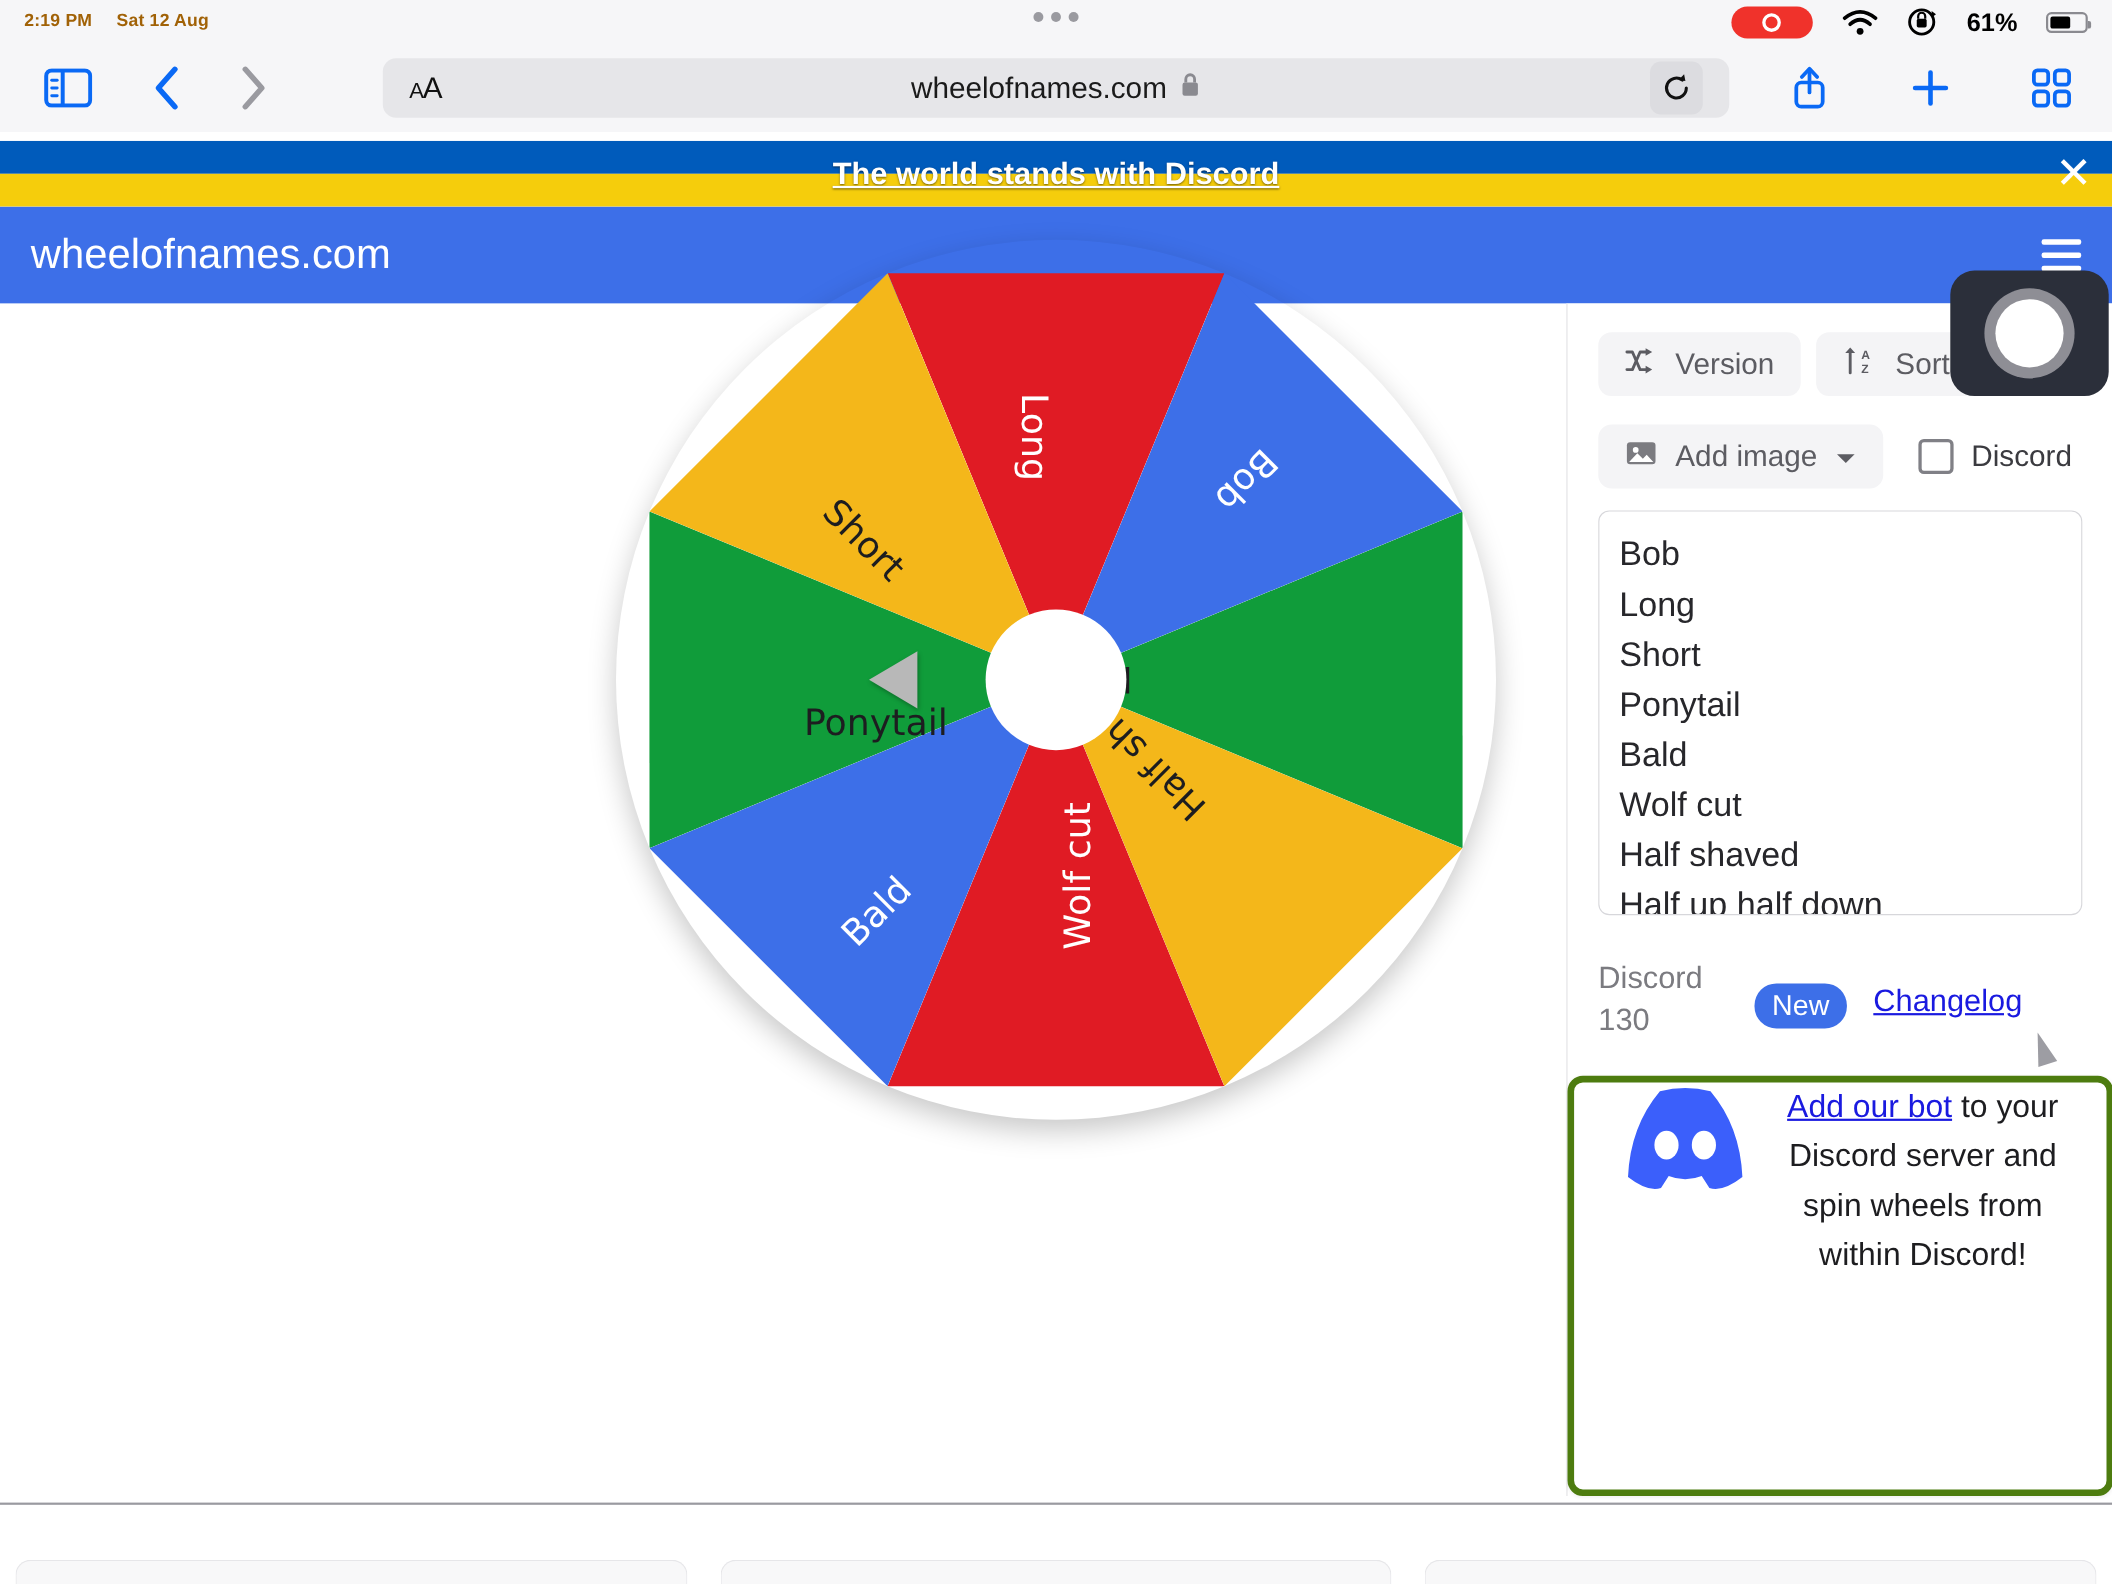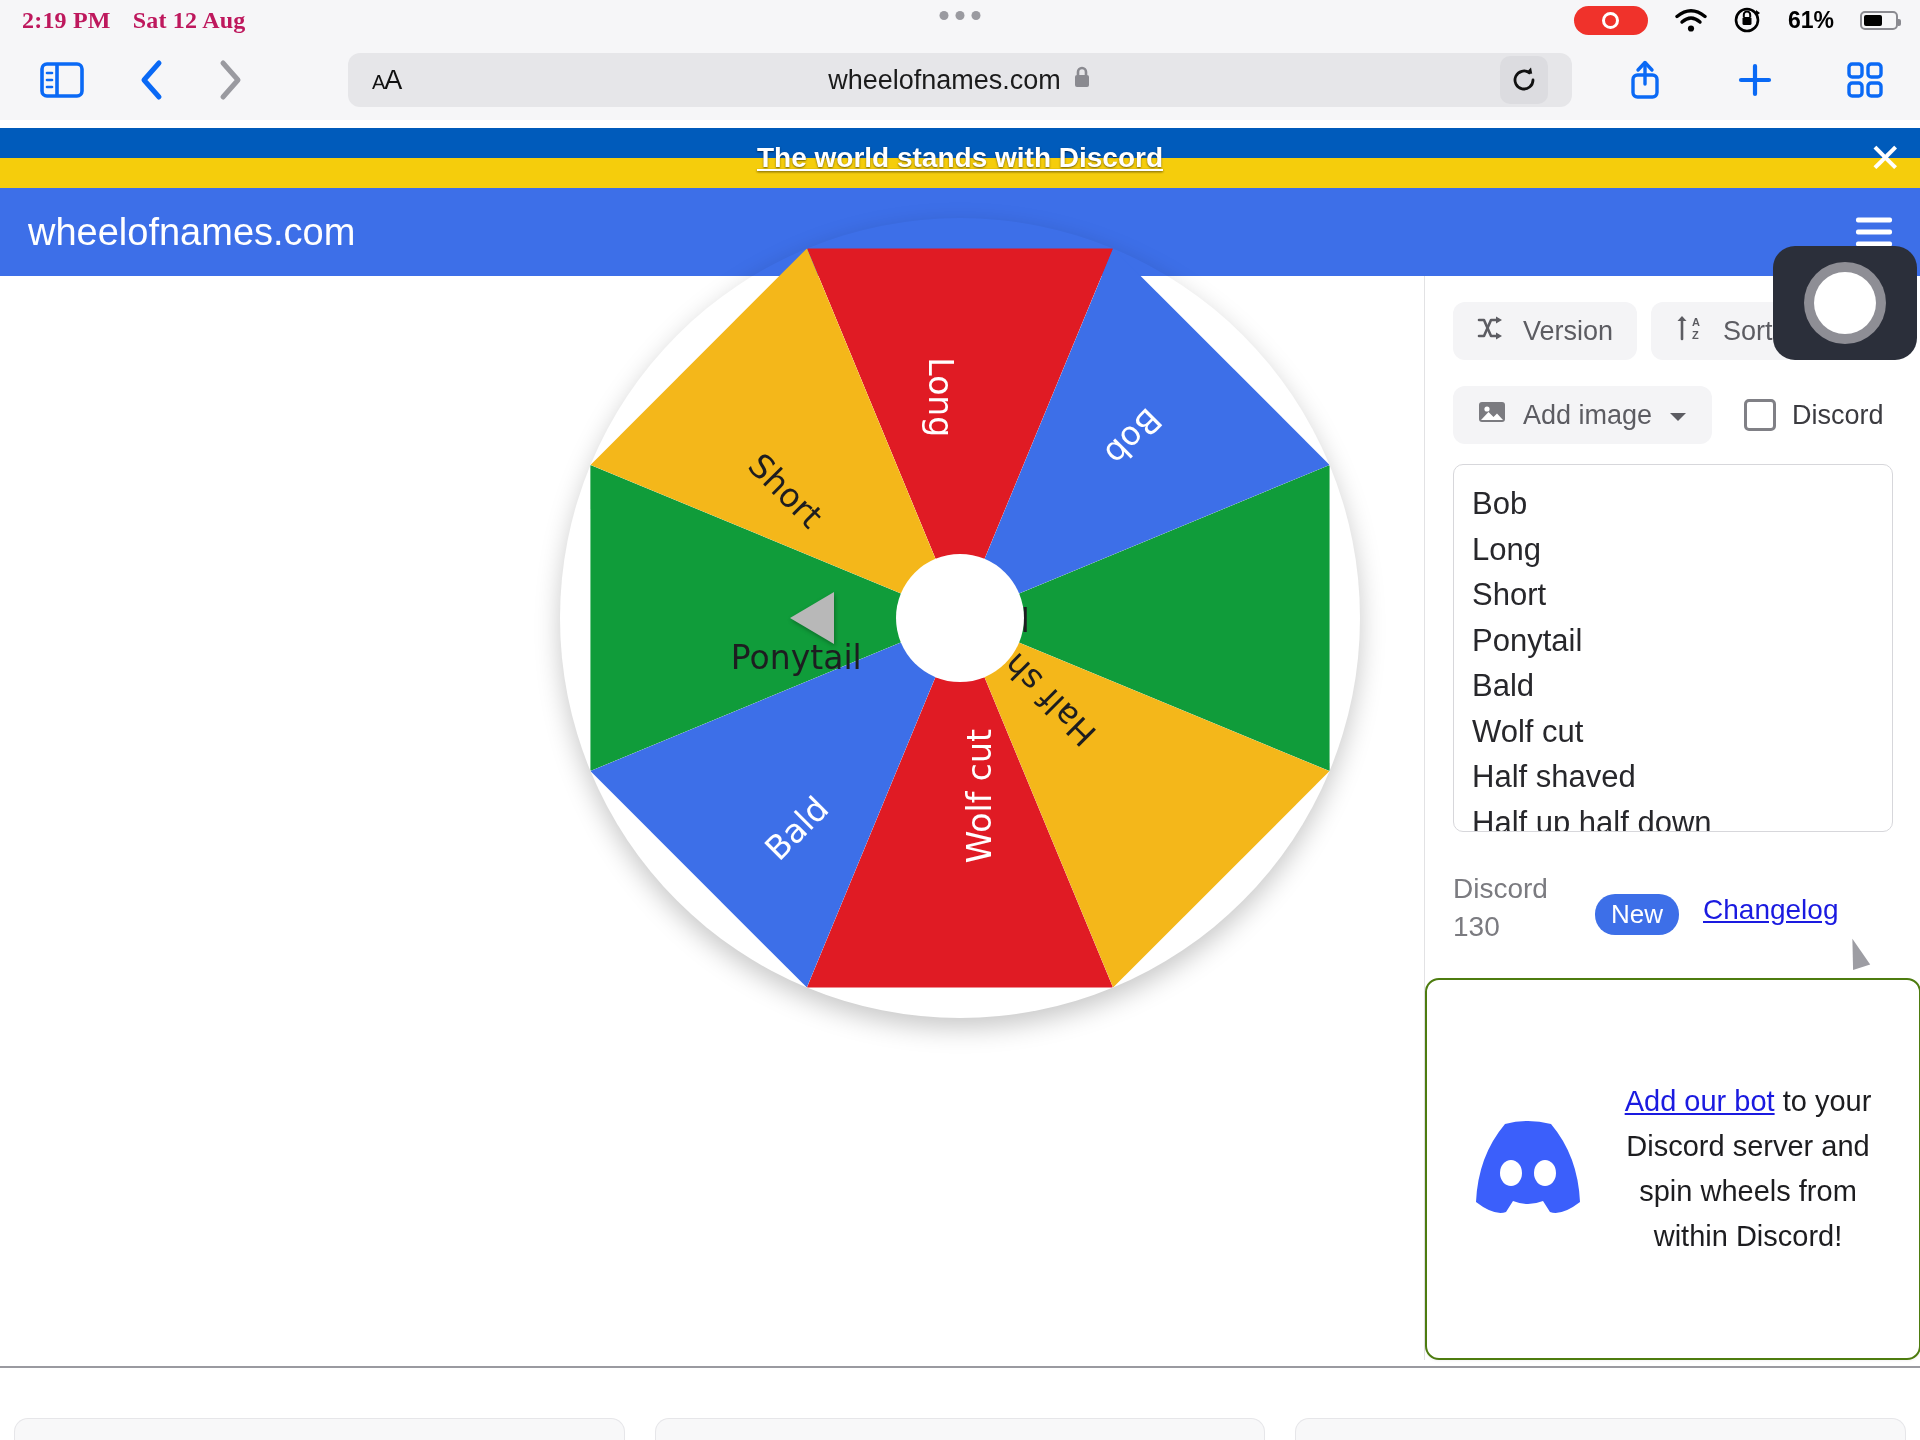--- a/index.html
+++ b/index.html
@@ -12,21 +12,21 @@
   #screen { position: relative; width: 1920px; height: 1440px; }
 
   
   .statusbar {
     position: absolute; top: 0; left: 0; width: 1920px; height: 40px;
     background: #f6f6f8;
     display: flex; align-items: center;
   }
   .sb-left { display: flex; align-items: center; gap: 22px; margin-left: 22px; }
   .sb-time, .sb-date {
-    font-size: 24px; font-weight: bold; color: #be185d; letter-spacing: .2px; font-family: Liberation Serif, serif;
+    font-size: 16px; font-weight: bold; color: #a16207; letter-spacing: .2px;
   }
   .sb-dots {
     position: absolute; left: 50%; top: 11px; transform: translateX(-50%);
     display: flex; gap: 7px;
   }
   .sb-dots i { width: 9px; height: 9px; border-radius: 50%; background: #9a9aa0; display: block; }
   .sb-right {
     position: absolute; right: 22px; top: 0; height: 40px;
     display: flex; align-items: center; gap: 26px;
   }
@@ -203,23 +203,23 @@
   }
   .cursor {
     position: absolute; left: 1848px; top: 938px;
     width: 0; height: 0; transform: rotate(-18deg);
     border-left: 9px solid transparent; border-right: 9px solid transparent;
     border-bottom: 30px solid #9d9da3;
   }
 
   .discord-card {
     position: absolute; top: 702px; left: 0px; width: 496px; height: 382px;
-    border: 2px solid #4d7c0f; border-radius: 14px;
+    border: 6px solid #4d7c0f; border-radius: 14px;
     background: #ffffff;
-    display: flex; align-items: center; padding: 0 26px;
+    display: flex; align-items: flex-start; padding: 0 26px;
     box-shadow: 0 1px 3px rgba(0,0,0,.05);
   }
   .discord-logo { width: 150px; flex: 0 0 150px; display: flex; justify-content: center; }
   .discord-copy {
     flex: 1; text-align: center; font-size: 29px; line-height: 45px; color: #1d1d20;
   }
   .discord-copy a { color: #1a1ae0; text-decoration: underline; }
 
   
   .divider {

